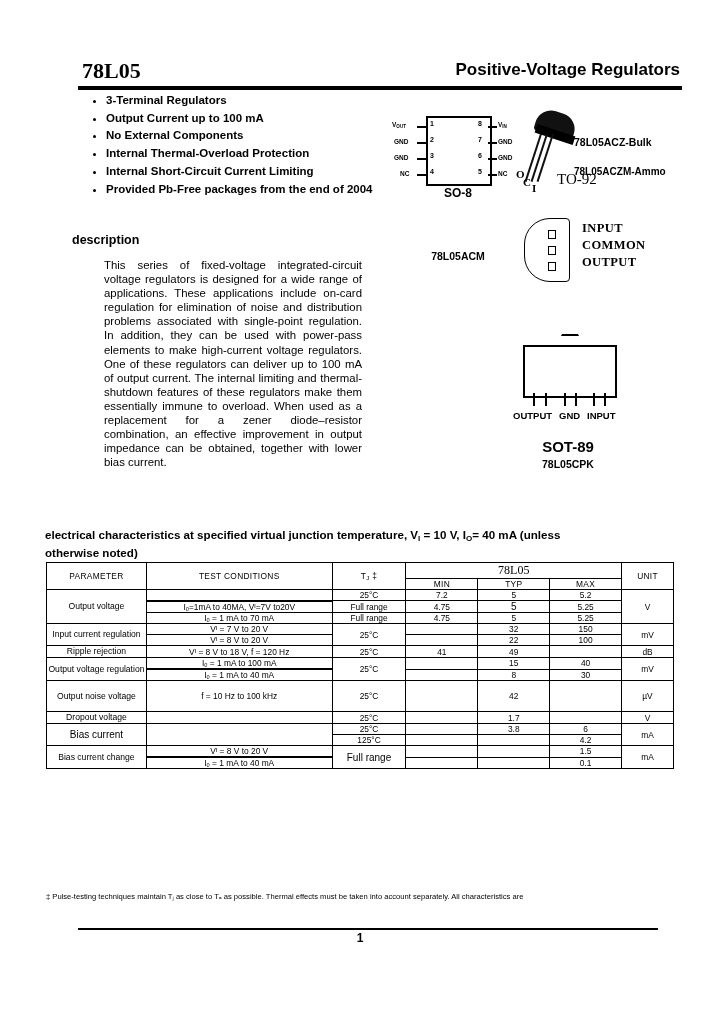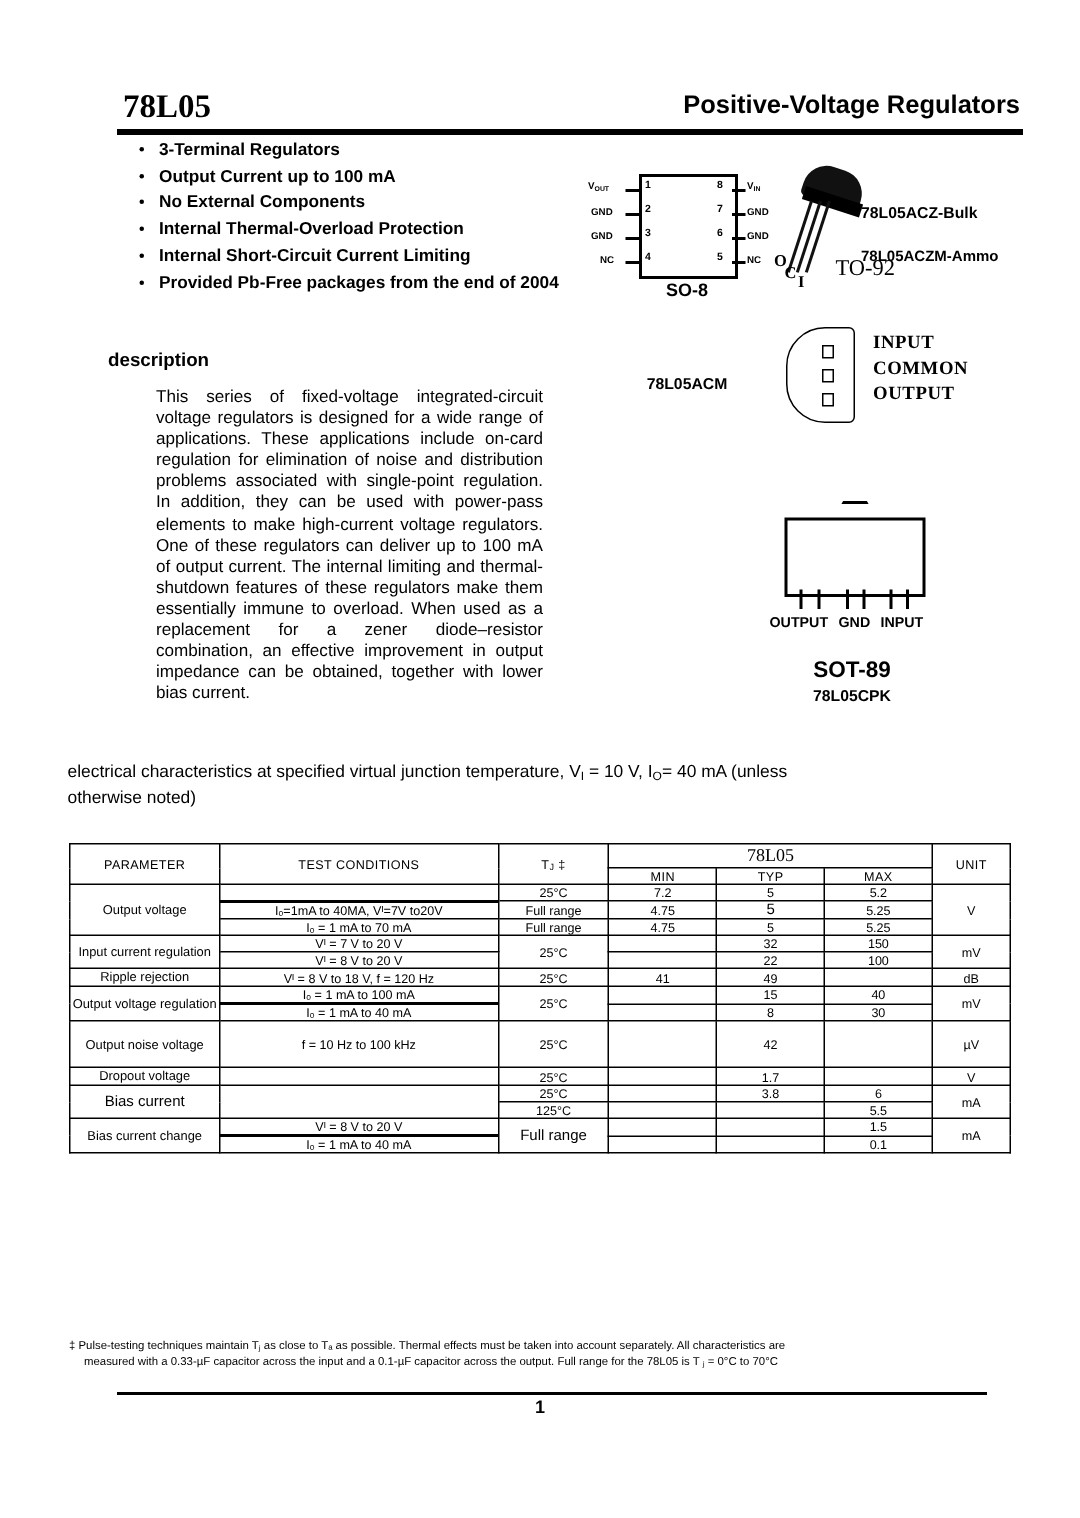--- a/index.html
+++ b/index.html
@@ -54,21 +54,21 @@
   .sot{position:absolute;left:485px;top:330px;width:170px;height:150px;}
   .sot .body{position:absolute;left:38px;top:15px;width:90px;height:49px;border:2.4px solid #000;background:#fff;}
   .sot .tab{position:absolute;left:63px;top:4px;width:40px;height:12px;border:2.4px solid #000;border-bottom:none;background:#fff;
             clip-path:polygon(14% 100%,32% 0,68% 0,86% 100%);}
   .sot .lead{position:absolute;width:2.4px;height:13px;background:#000;top:63px;}
   .sot .lbl{position:absolute;top:80px;font-size:9.5px;font-weight:bold;}
   .sot .pkg{position:absolute;left:28px;top:108px;width:110px;text-align:center;font-size:15px;font-weight:bold;}
   .sot .pkg2{position:absolute;left:28px;top:128px;width:110px;text-align:center;font-size:10.5px;font-weight:bold;}
 
   
-  .ec-title{position:absolute;left:45px;top:508px;width:640px;font-size:11.6px;font-weight:normal;line-height:14px;}
+  .ec-title{position:absolute;left:45px;top:528px;width:640px;font-size:11.6px;font-weight:bold;line-height:14px;}
   table.ec{position:absolute;left:46px;top:562px;width:628px;border-collapse:collapse;font-size:8.4px;}
   table.ec td,table.ec th{border:1px solid #000;padding:0;text-align:center;font-weight:normal;}
   table.ec .thk{border-width:1.6px;}
   .h78{font-family:"Liberation Serif",serif;font-size:12px;font-weight:bold;}
   .prm{text-align:left;padding-left:5px;font-size:8.6px;line-height:11px;}
   .cond{text-align:left;padding-left:5px;font-size:8.4px;}
   .v-l{text-align:left;padding-left:9px;}
   .v-c{text-align:center;}
   .v-r{text-align:right;padding-right:9px;}
   .hdr{font-size:8.4px;letter-spacing:.3px;}
@@ -304,21 +304,21 @@
         <td>25°C</td>
         <td class="v-l"></td>
         <td class="v-c">3.8</td>
         <td class="v-r">6</td>
         <td rowspan="2" style="border-width:1.6px">mA</td>
       </tr>
       <tr>
         <td>125°C</td>
         <td class="v-l"></td>
         <td class="v-c"></td>
-        <td class="v-r">5.5</td>
+        <td class="v-r">4.2</td>
       </tr>
 
       <tr>
         <td class="prm" rowspan="2" style="border-width:1.6px">Bias current change</td>
         <td class="cond">Vᴵ = 8 V to 20 V</td>
         <td rowspan="2" style="font-size:10px">Full range</td>
         <td class="v-l"></td>
         <td class="v-c"></td>
         <td class="v-r">1.5</td>
         <td rowspan="2" style="border-width:1.6px">mA</td>
@@ -327,18 +327,17 @@
         <td class="cond" style="border-top-width:2px">Iₒ = 1 mA to 40 mA</td>
         <td class="v-l"></td>
         <td class="v-c"></td>
         <td class="v-r">0.1</td>
       </tr>
     </tbody>
   </table>
 
   <div class="footnote">
     <div>‡ Pulse-testing techniques maintain Tⱼ as close to Tₐ as possible. Thermal effects must be taken into account separately. All characteristics are</div>
-    <div class="l2">measured with a 0.33-µF capacitor across the input and a 0.1-µF capacitor across the output. Full range for the 78L05 is T ⱼ = 0°C to 70°C</div>
   </div>
 
   <div class="botrule"></div>
   <div class="pageno">1</div>
 </div>
 
 </body></html>

